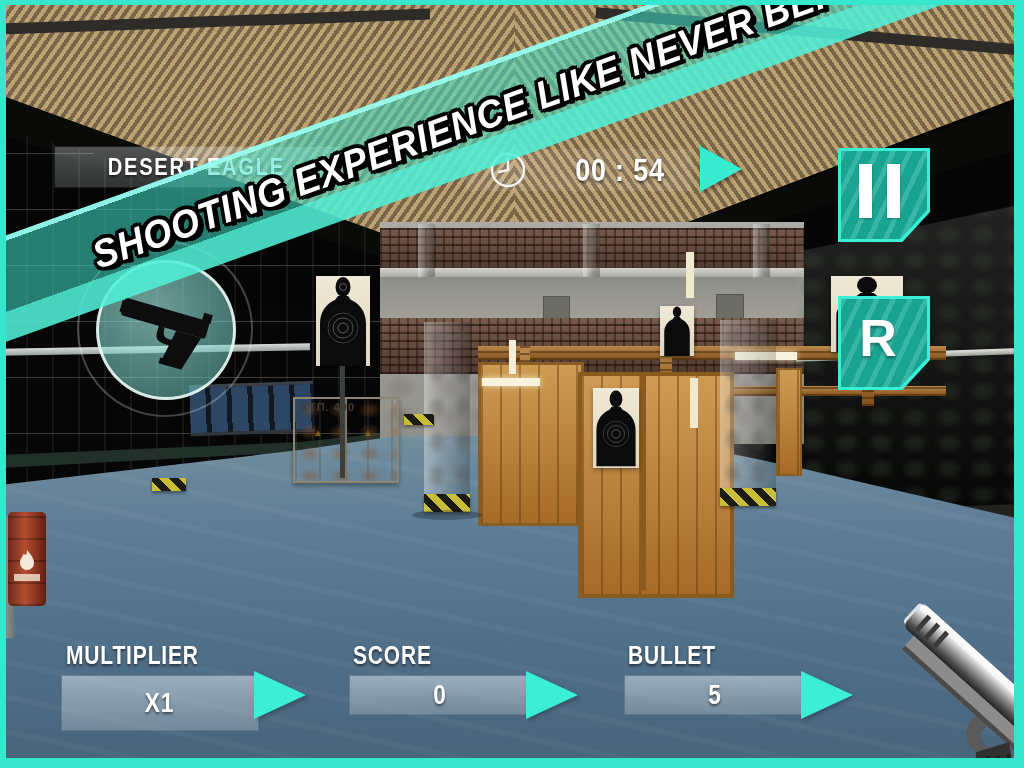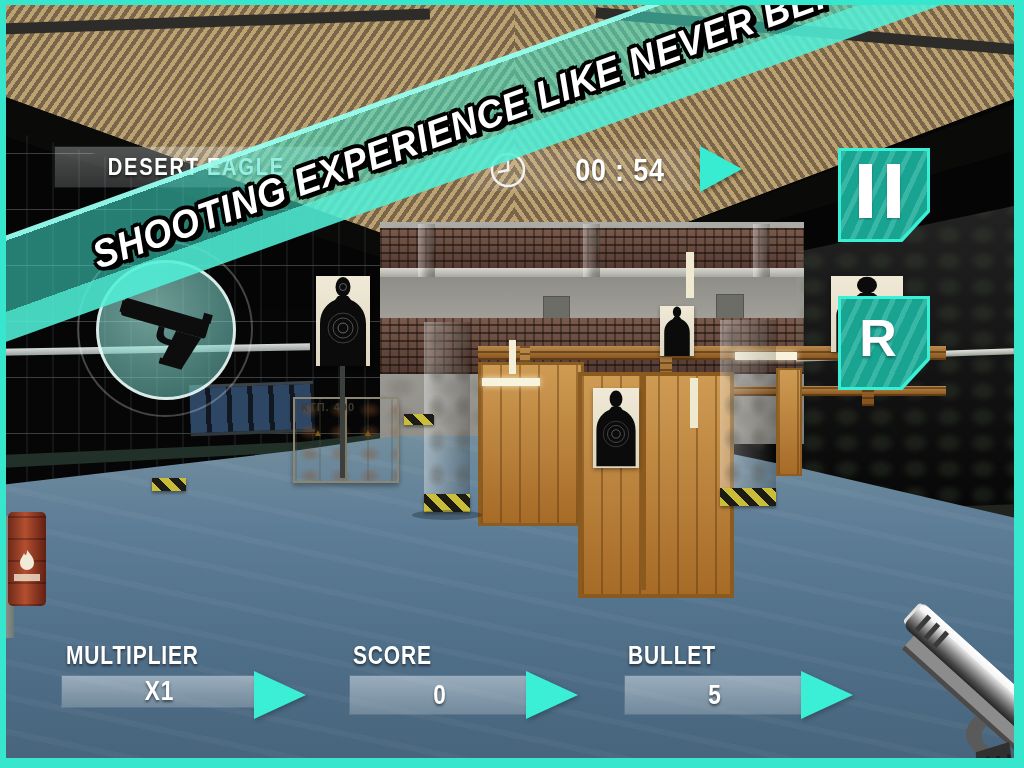--- a/index.html
+++ b/index.html
@@ -306,21 +306,21 @@
   </div>
 
   <div class="abs tealBtnOuter" style="left:838px;top:296px;width:92px;height:94px;z-index:31;">
     <div class="tealBtnInner">
       <span style="font-size:52px;font-weight:700;color:#fff;text-shadow:0 2px 3px rgba(0,0,0,0.4);
                    margin-right:12px;margin-bottom:10px;">R</span>
     </div>
   </div>
 
   <div class="abs cond" style="left:66px;top:641px;font-size:25px;z-index:30;">MULTIPLIER</div>
-  <div class="abs statbar" style="left:62px;top:676px;width:196px;height:31px;z-index:30;">
+  <div class="abs statbar" style="left:62px;top:676px;width:196px;height:54px;z-index:30;">
     <span class="condC" style="font-size:27px;">X1</span>
   </div>
   <div class="abs arrowR" style="left:254px;top:671px;z-index:30;"></div>
 
   <div class="abs cond" style="left:353px;top:641px;font-size:25px;z-index:30;">SCORE</div>
   <div class="abs statbar" style="left:350px;top:676px;width:180px;height:38px;z-index:30;">
     <span class="condC" style="font-size:27px;">0</span>
   </div>
   <div class="abs arrowR" style="left:526px;top:671px;z-index:30;"></div>
 

